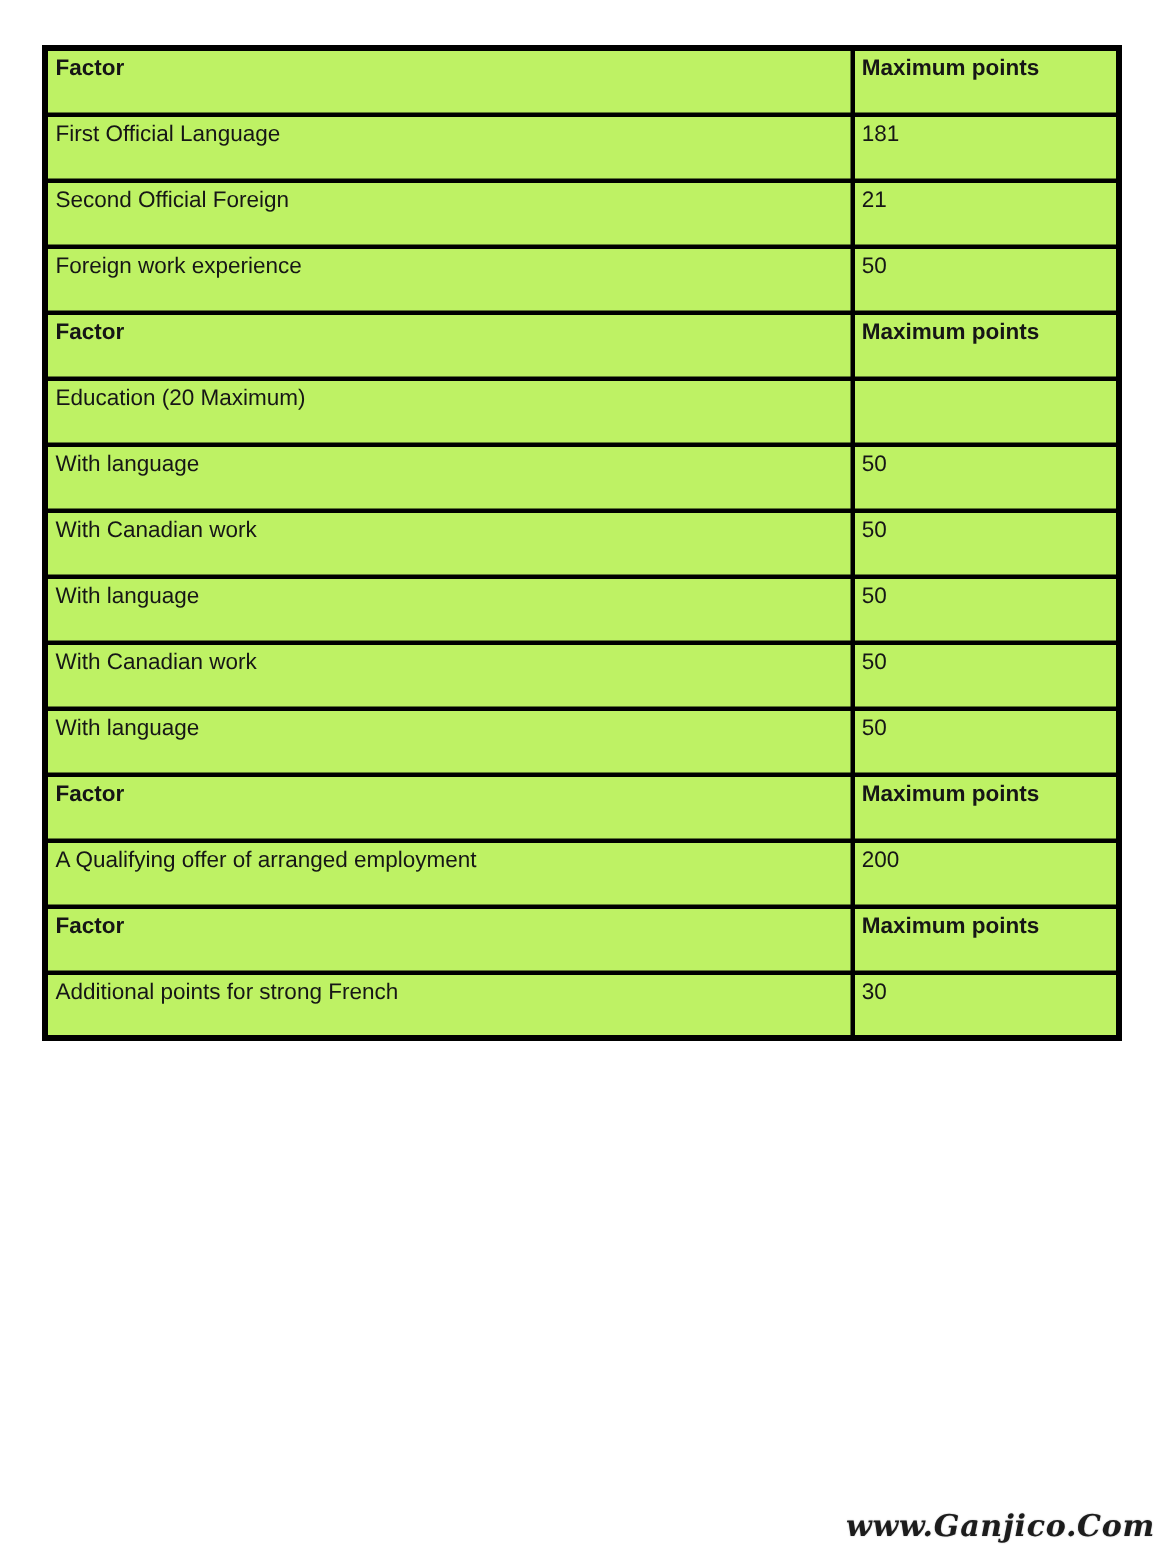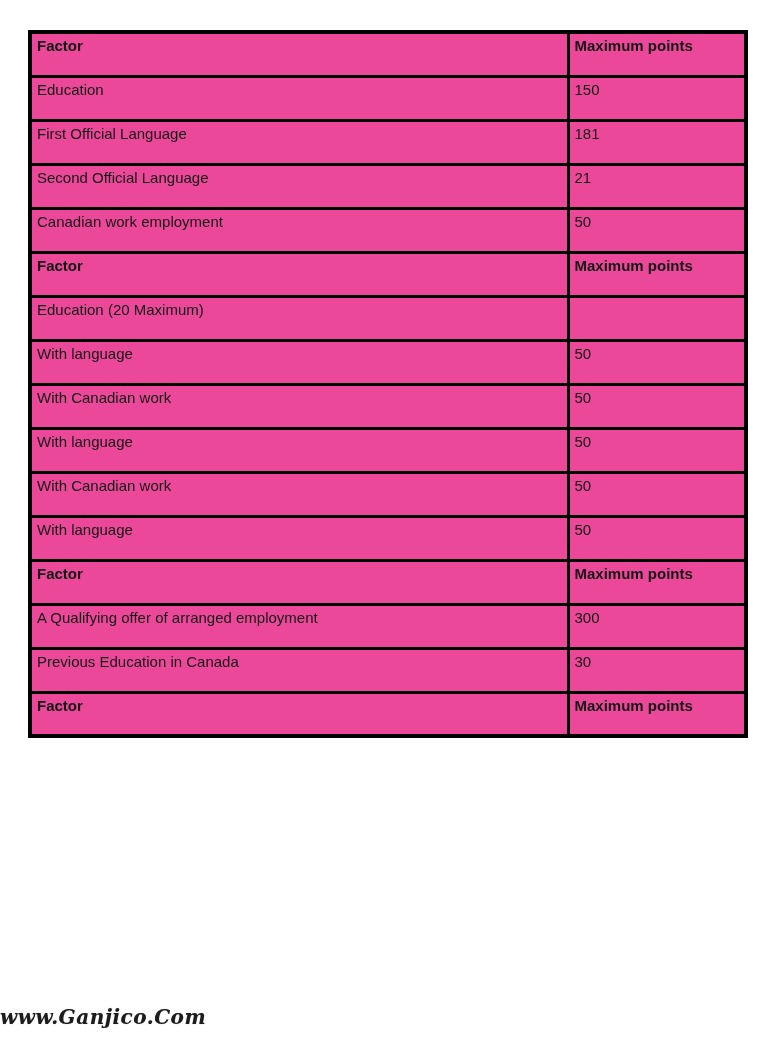--- a/index.html
+++ b/index.html
@@ -26,33 +26,33 @@
     table-layout: fixed;
     border: 4px solid #000000;
   }
   table.points-table td {
     border: 3px solid #000000;
     vertical-align: top;
     height: 44px;
     padding: 2px 4px 0 5px;
     font-size: 15px;
     line-height: 19px;
-    background: #ec4899;
+    background: #bef264;
     white-space: nowrap;
     overflow: hidden;
   }
   td.factor-cell { width: 538px; }
   td.points-cell { width: 178px; }
   tr.header-row td { font-weight: bold; }
   .watermark {
     position: absolute;
     left: 0;
     top: 1005px;
     width: 770px;
-    text-align: left;
+    text-align: right;
     font-family: "DejaVu Serif", serif;
     font-style: italic;
     font-weight: bold;
     font-size: 20px;
     letter-spacing: 0.5px;
     color: #1c1c1c;
     text-shadow: 0 0 1px rgba(0,0,0,0.35);
   }
 </style>
 </head>
@@ -60,33 +60,29 @@
 
 <div class="page">
 
   <table class="points-table">
     <tbody>
         <tr class="header-row">
       <td class="factor-cell">Factor</td>
       <td class="points-cell">Maximum points</td>
     </tr>
         <tr>
-      <td class="factor-cell">Education</td>
-      <td class="points-cell">150</td>
-    </tr>
-        <tr>
       <td class="factor-cell">First Official Language</td>
       <td class="points-cell">181</td>
     </tr>
         <tr>
-      <td class="factor-cell">Second Official Language</td>
+      <td class="factor-cell">Second Official Foreign</td>
       <td class="points-cell">21</td>
     </tr>
         <tr>
-      <td class="factor-cell">Canadian work employment</td>
+      <td class="factor-cell">Foreign work experience</td>
       <td class="points-cell">50</td>
     </tr>
         <tr class="header-row">
       <td class="factor-cell">Factor</td>
       <td class="points-cell">Maximum points</td>
     </tr>
         <tr>
       <td class="factor-cell">Education (20 Maximum)</td>
       <td class="points-cell"></td>
     </tr>
@@ -109,28 +105,28 @@
         <tr>
       <td class="factor-cell">With language</td>
       <td class="points-cell">50</td>
     </tr>
         <tr class="header-row">
       <td class="factor-cell">Factor</td>
       <td class="points-cell">Maximum points</td>
     </tr>
         <tr>
       <td class="factor-cell">A Qualifying offer of arranged employment</td>
-      <td class="points-cell">300</td>
-    </tr>
-        <tr>
-      <td class="factor-cell">Previous Education in Canada</td>
-      <td class="points-cell">30</td>
+      <td class="points-cell">200</td>
     </tr>
         <tr class="header-row">
       <td class="factor-cell">Factor</td>
       <td class="points-cell">Maximum points</td>
+    </tr>
+        <tr>
+      <td class="factor-cell">Additional points for strong French</td>
+      <td class="points-cell">30</td>
     </tr>
       </tbody>
   </table>
 
   <div class="watermark">www.Ganjico.Com</div>
 
 </div>
 
 </body></html>

